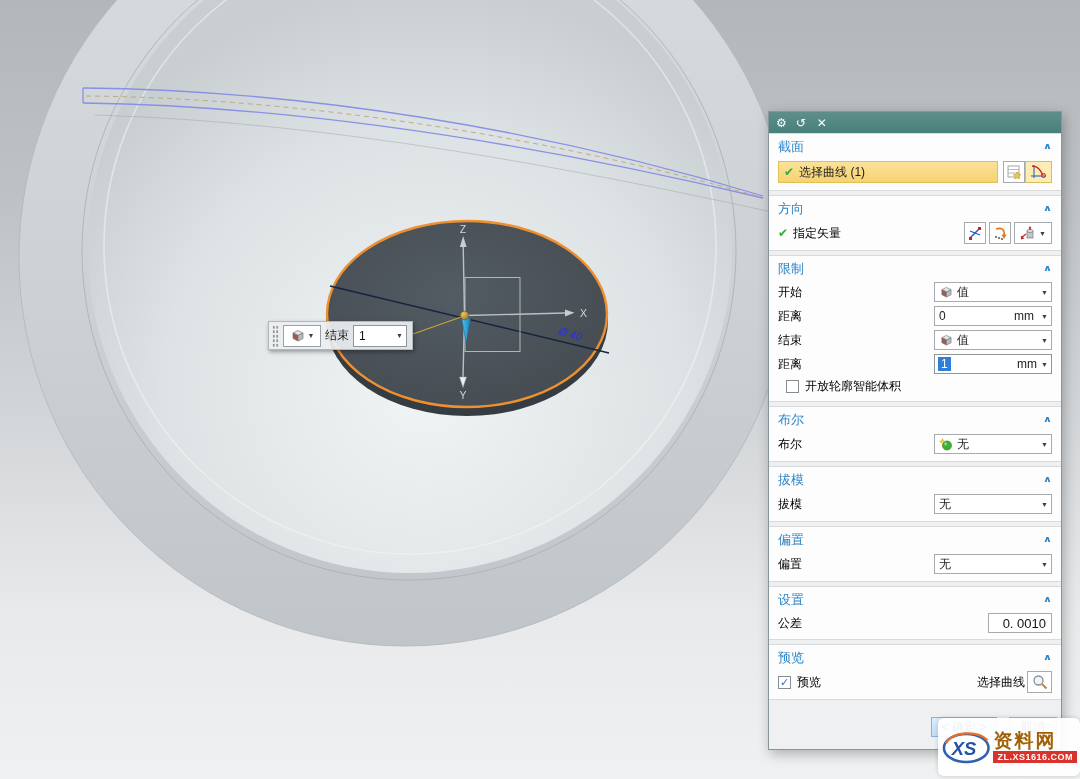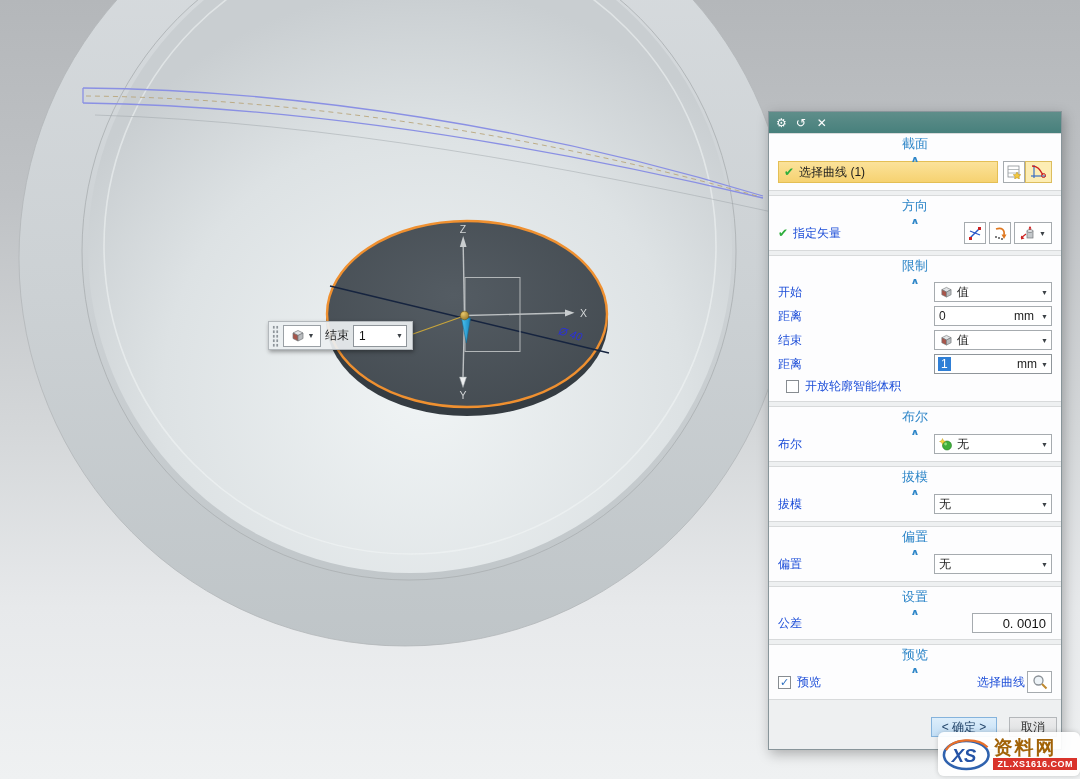--- a/index.html
+++ b/index.html
@@ -36,52 +36,52 @@
     font-size:12px;color:#1c1c1c;box-sizing:border-box;
   }
   .dlg-title{height:21px;background:linear-gradient(#5f8e8a,#47807c);
     color:#fff;display:flex;align-items:center;gap:7px;padding:0 7px;font-size:12px;}
   .dlg-title .t-gear{font-size:12px;}
   .dlg-title .flex1{flex:1;text-align:left;}
   .t-btn{color:#fff;font-size:12px;cursor:default;padding:0 2px;}
   .card{background:#fdfdfe;border-top:1px solid #d8dadb;border-bottom:1px solid #d8dadb;
     padding:1px 9px 4px;margin-bottom:4px;}
   .sec-head{height:23px;display:flex;align-items:center;justify-content:space-between;
-    color:#2e86c8;font-size:13px;flex-direction:column;}
+    color:#2e86c8;font-size:13px;}
   .chev{color:#2e86c8;font-size:11px;font-weight:bold;transform:scaleY(0.8);}
   .row{min-height:24px;display:flex;align-items:center;}
-  .lbl{color:#1d4ed8;}
+  .lbl{color:#000000;}
   .ctrl-right{margin-left:auto;display:flex;align-items:center;gap:3px;}
   .check{color:#2eae3c;font-size:12px;margin-right:5px;}
   .sel-bar{flex:1;height:22px;background:linear-gradient(#fbe29a,#f6d271);
     border:1px solid #e4bf55;display:flex;align-items:center;padding:0 5px;box-sizing:border-box;margin-right:5px;}
   .ico-btn{height:22px;background:#fff;border:1px solid #a6abaf;display:flex;
     align-items:center;justify-content:center;box-sizing:border-box;}
   .ico-btn.active{background:#fdedb4;border-color:#dcbd5e;}
   .dd{width:118px;height:20px;background:#fff;border:1px solid #a6abaf;
     display:flex;align-items:center;gap:4px;padding:0 3px 0 4px;box-sizing:border-box;}
   .dd .flex1{flex:1;}
   .dd .unit{margin-left:auto;padding-right:3px;}
   .inp{width:118px;height:20px;background:#fff;border:1px solid #8f959a;
     display:flex;align-items:center;gap:4px;padding:0 3px 0 3px;box-sizing:border-box;}
   .selbox{background:#2f7fd6;color:#fff;padding:0 3px;}
-  .inp-tol{width:80px;height:20px;background:#fff;border:1px solid #a6abaf;
+  .inp-tol{width:64px;height:20px;background:#fff;border:1px solid #a6abaf;
     display:flex;align-items:center;justify-content:flex-end;padding:0 5px;box-sizing:border-box;
     font-size:13px;color:#111;}
   .cb{width:13px;height:13px;background:#fff;border:1px solid #878c91;display:inline-flex;
     align-items:center;justify-content:center;margin-right:6px;box-sizing:border-box;
     font-size:11px;color:#2e6fc0;line-height:1;}
   .footer{display:flex;justify-content:flex-end;gap:12px;padding:8px 4px 12px;}
   .btn{height:20px;display:flex;align-items:center;justify-content:center;
     font-size:12px;box-sizing:border-box;}
   .btn-ok{width:66px;background:linear-gradient(#ddeefb,#c2def5);border:1px solid #85b3dc;color:#23456a;}
   .btn-cancel{width:48px;background:linear-gradient(#ececed,#dddfe0);border:1px solid #b4b7ba;color:#333;}
 
   
-  .wm{position:absolute;right:0;bottom:3px;z-index:9;width:142px;height:44px;
+  .wm{position:absolute;right:0;bottom:3px;z-index:9;width:142px;height:58px;
     background:rgba(255,255,255,0.93);border-radius:6px;box-shadow:0 0 5px rgba(0,0,0,0.18);
     display:flex;align-items:center;padding:14px 3px;box-sizing:border-box;}
   .wm-right{display:flex;flex-direction:column;align-items:flex-start;margin-left:2px;}
   .wm-name{color:#a16207;font-size:19px;font-weight:bold;letter-spacing:2px;line-height:1.05;}
   .wm-bar{background:#d9332b;color:#fff;font-size:9px;font-weight:bold;
     letter-spacing:0.5px;padding:1px 4px;margin-top:1px;}
 </style>
 </head>
 <body>
 

